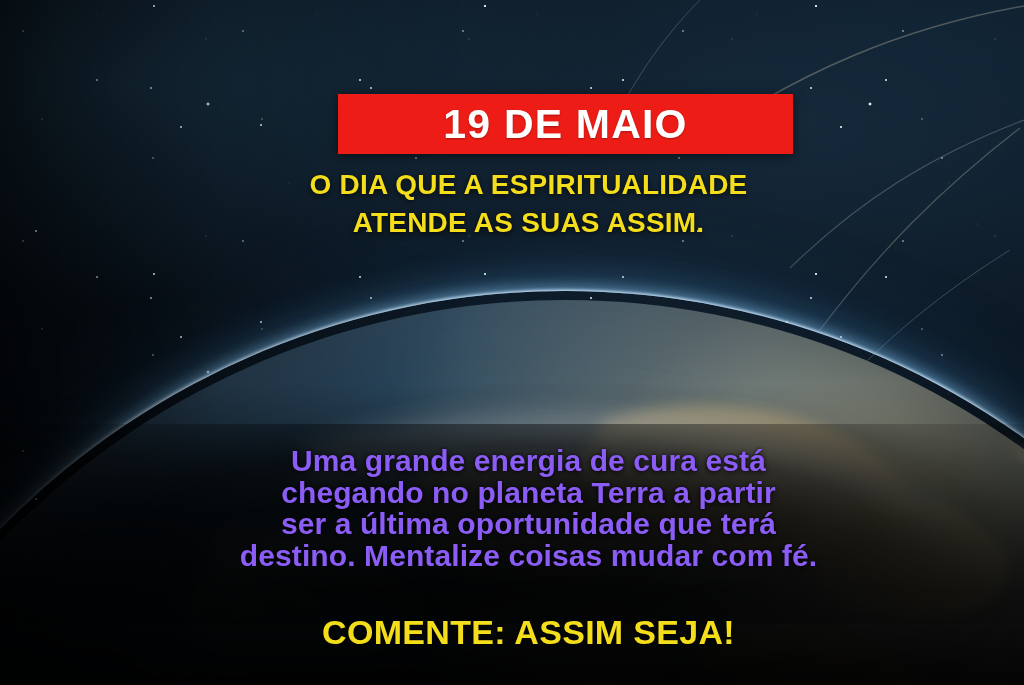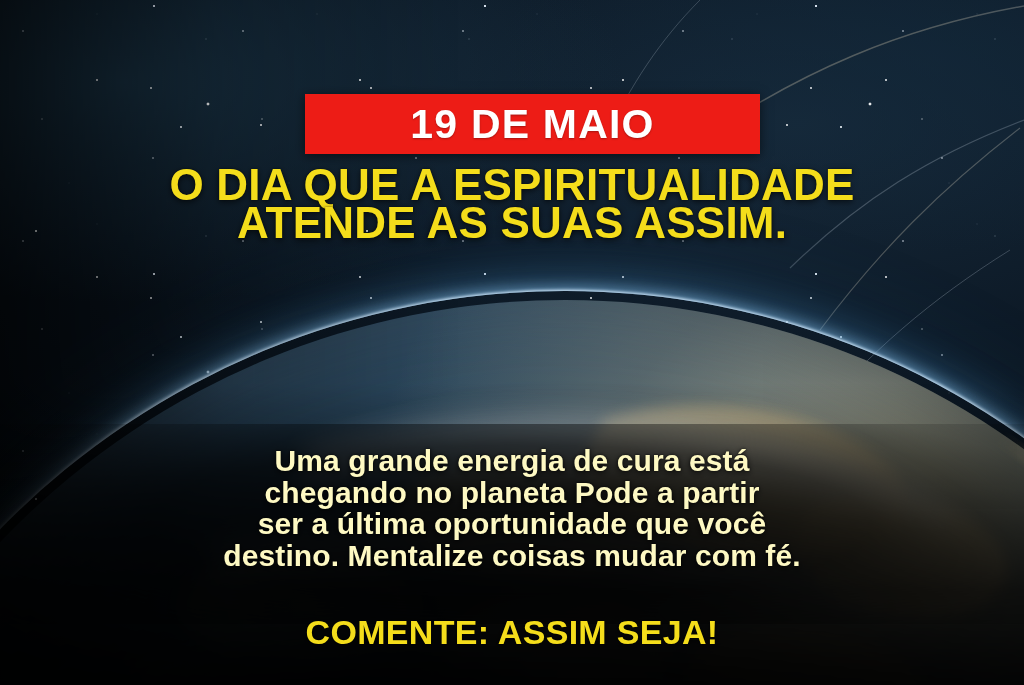--- a/index.html
+++ b/index.html
@@ -171,20 +171,21 @@
     top: 424px;
     height: 200px;
     pointer-events: none;
     background: radial-gradient(78% 88% at 50% 50%, rgba(0,0,0,0.80) 0%, rgba(0,0,0,0.60) 45%, rgba(0,0,0,0.18) 74%, rgba(0,0,0,0) 100%);
   }
 
   
   .content {
     position: absolute;
     inset: 0;
+    margin-left: 33px;
   }
 
   .date-banner {
     position: absolute;
     left: 305px;
     top: 94px;
     width: 455px;
     height: 60px;
     background: #ED1C16;
     display: flex;
@@ -202,37 +203,37 @@
     text-shadow: 0 1px 2px rgba(0,0,0,0.30);
   }
 
   .headline {
     position: absolute;
     left: 0;
     right: 0;
     top: 166px;
     text-align: center;
     color: #F4DD1B;
-    font-size: 44px;
+    font-size: 28px;
     font-weight: 700;
     line-height: 38px;
     letter-spacing: 0.2px;
     text-shadow:
       0 0 2px rgba(0,0,0,0.55),
       0 2px 6px rgba(0,0,0,0.65);
   }
   .headline .hl-line { display: block; white-space: nowrap; }
 
   .body-copy {
     position: absolute;
     left: 48px;
     right: 48px;
     top: 445px;
     text-align: center;
-    color: #fef9c3;
+    color: #8b5cf6;
     font-size: 30px;
     font-weight: 700;
     line-height: 31.5px;
     letter-spacing: 0.1px;
     text-shadow:
       0 0 3px rgba(0,0,0,0.70),
       0 2px 7px rgba(0,0,0,0.80);
   }
   .body-copy .bc-line { display: block; white-space: nowrap; }
 
@@ -351,21 +352,21 @@
       <span class="date-banner-text">19 DE MAIO</span>
     </div>
 
     <div class="headline">
       <span class="hl-line">O DIA QUE A ESPIRITUALIDADE</span>
       <span class="hl-line">ATENDE AS SUAS ASSIM.</span>
     </div>
 
     <div class="body-copy">
       <span class="bc-line">Uma grande energia de cura está</span>
-      <span class="bc-line">chegando no planeta Pode a partir</span>
-      <span class="bc-line">ser a última oportunidade que você</span>
+      <span class="bc-line">chegando no planeta Terra a partir</span>
+      <span class="bc-line">ser a última oportunidade que terá</span>
       <span class="bc-line">destino. Mentalize coisas mudar com fé.</span>
     </div>
 
     <div class="cta">COMENTE: ASSIM SEJA!</div>
 
   </div>
 </div>
 
 </body></html>

